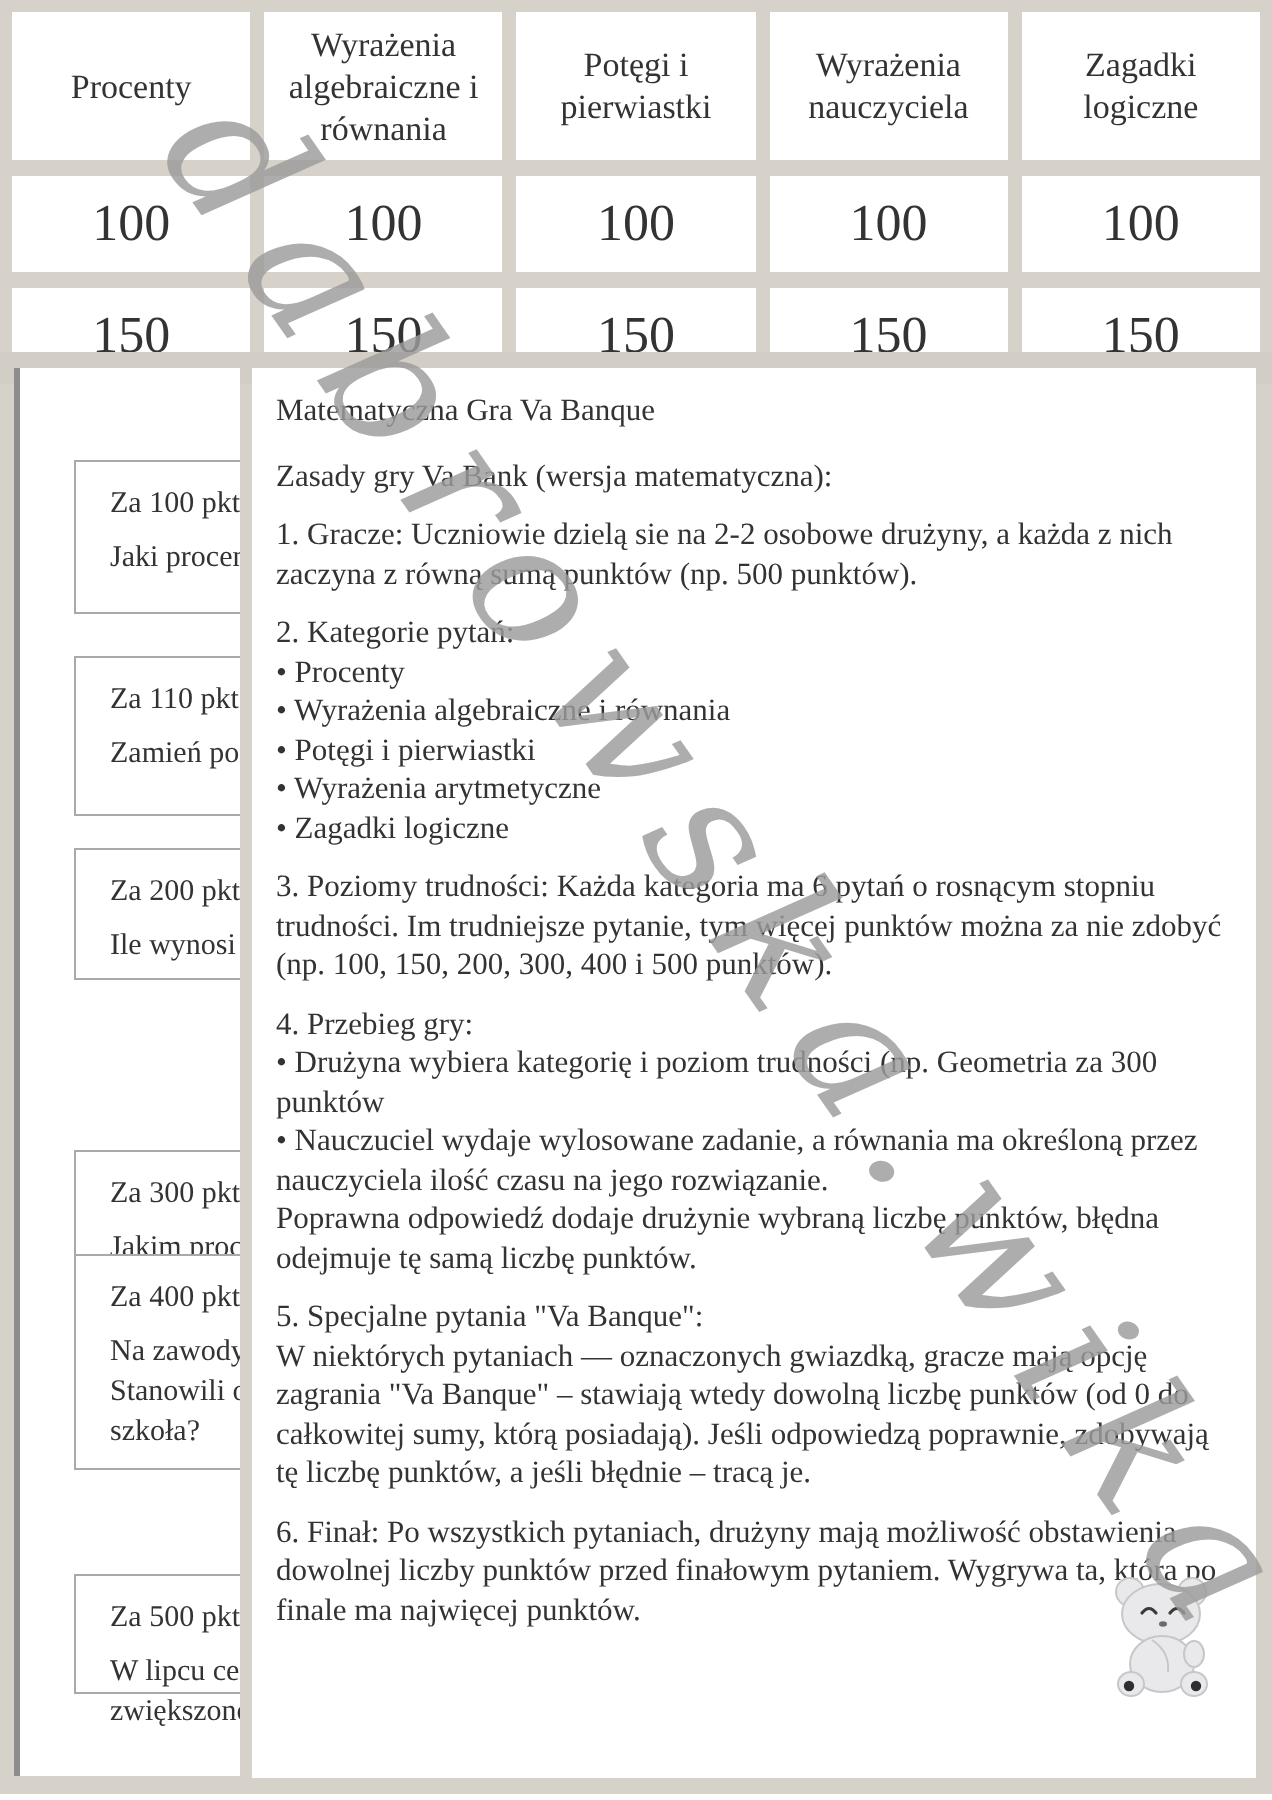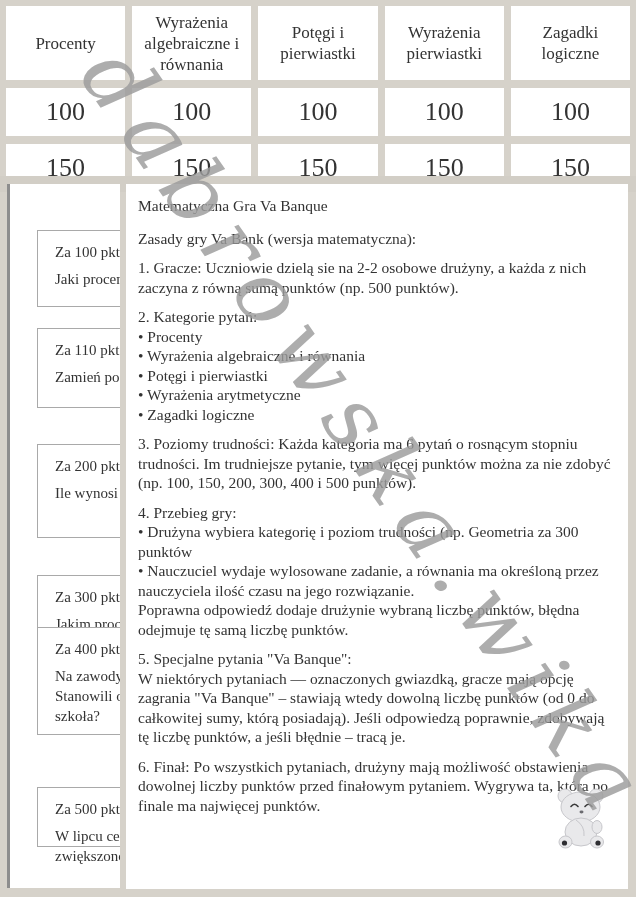--- a/index.html
+++ b/index.html
@@ -69,21 +69,21 @@
 </head>
 <body>
 
 <div id="page">
   <div class="frame-bg"></div>
 
   <div class="board">
       <div class="cell">Procenty</div>
       <div class="cell">Wyrażenia algebraiczne i równania</div>
       <div class="cell">Potęgi i pierwiastki</div>
-      <div class="cell">Wyrażenia pierwiastki</div>
+      <div class="cell">Wyrażenia nauczyciela</div>
       <div class="cell">Zagadki logiczne</div>
       <div class="cell points">100</div>
       <div class="cell points">100</div>
       <div class="cell points">100</div>
       <div class="cell points">100</div>
       <div class="cell points">100</div>
       <div class="cell points">150</div>
       <div class="cell points">150</div>
       <div class="cell points">150</div>
       <div class="cell points">150</div>
@@ -94,21 +94,21 @@
 
   <div class="questions-panel">
       <div class="qcard" style="top: 46px; height: 77px;">
         <div class="pts">Za 100 pkt</div>
         <div class="qline">Jaki procent</div>
       </div>
       <div class="qcard" style="top: 144px; height: 80px;">
         <div class="pts">Za 110 pkt</div>
         <div class="qline">Zamień pod</div>
       </div>
-      <div class="qcard" style="top: 260px; height: 94px;">
+      <div class="qcard" style="top: 240px; height: 66px;">
         <div class="pts">Za 200 pkt</div>
         <div class="qline">Ile wynosi 2</div>
       </div>
       <div class="qcard" style="top: 344px; height: 93px; margin-top: 47px;">
         <div class="pts">Za 300 pkt</div>
         <div class="qline">Jakim proce</div>
       </div>
       <div class="qcard" style="top: 443px; height: 108px;">
         <div class="pts">Za 400 pkt</div>
         <div class="qline">Na zawody s</div>

